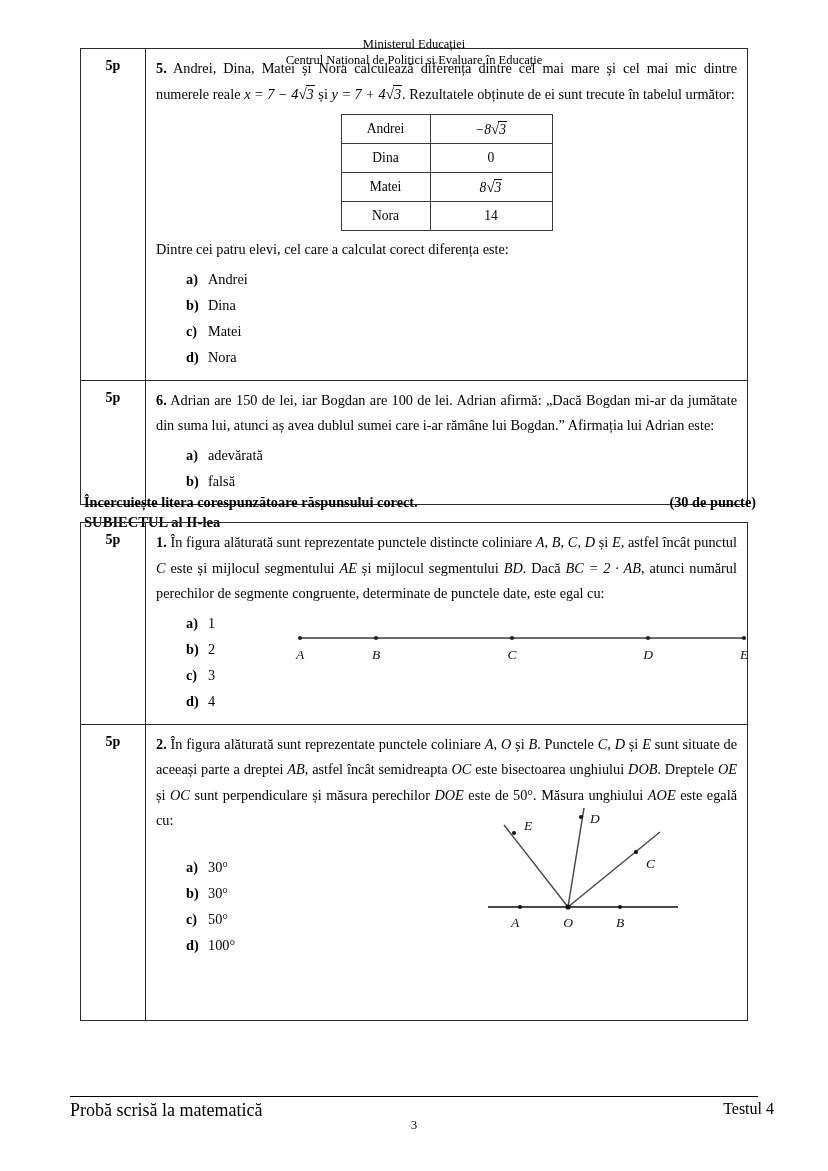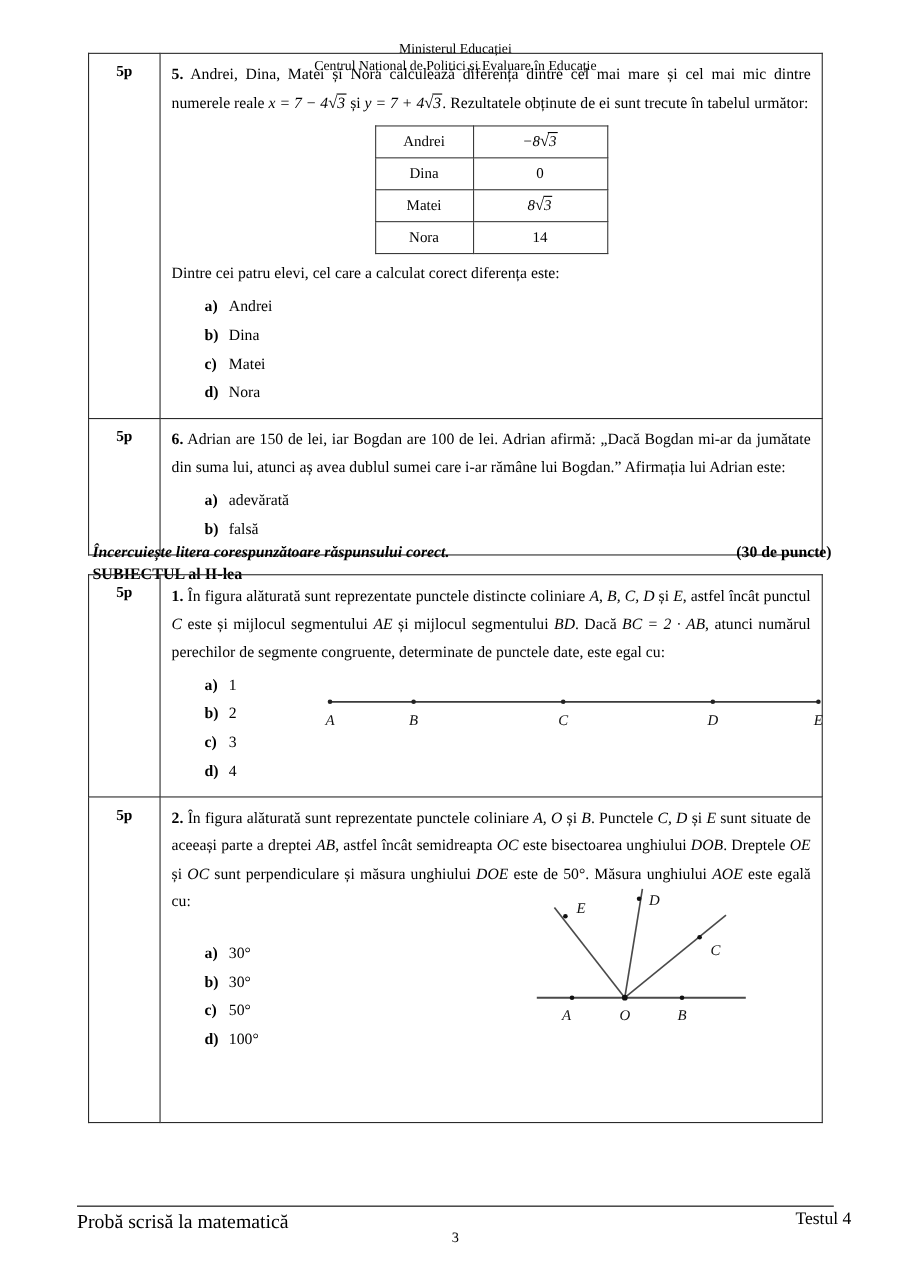--- a/index.html
+++ b/index.html
@@ -89,21 +89,20 @@
   .values-table td.name-col { width:80px; }
 
   
   .section-title {
     position:absolute;
     font-weight:bold;
     font-size:14.6px;
   }
   .section-sub {
     position:absolute;
-    font-style:italic;
     font-weight:bold;
     font-size:14.3px;
   }
   .section-pts {
     position:absolute;
     font-weight:bold;
     font-style:normal;
     font-size:14.3px;
   }
 
@@ -275,21 +274,21 @@
           <span>și</span>
           <span class="mathit">E</span>
           <span>sunt situate de aceeași parte a dreptei</span>
           <span class="mathit">AB</span><span>, astfel încât semidreapta</span>
           <span class="mathit">OC</span>
           <span>este bisectoarea unghiului</span>
           <span class="mathit">DOB</span><span>. Dreptele</span>
           <span class="mathit">OE</span>
           <span>și</span>
           <span class="mathit">OC</span>
-          <span>sunt perpendiculare și măsura unghiului</span>
+          <span>sunt perpendiculare și măsura perechilor</span>
           <span class="mathit">DOE</span>
           <span>este de 50°. Măsura unghiului</span>
           <span class="mathit">AOE</span>
           <span>este egală cu:</span>
         </div>
         <ul class="opts" style="margin-top:20px;">
           <li>
             <span class="lbl">a)</span>
             <span>30°</span>
           </li>

